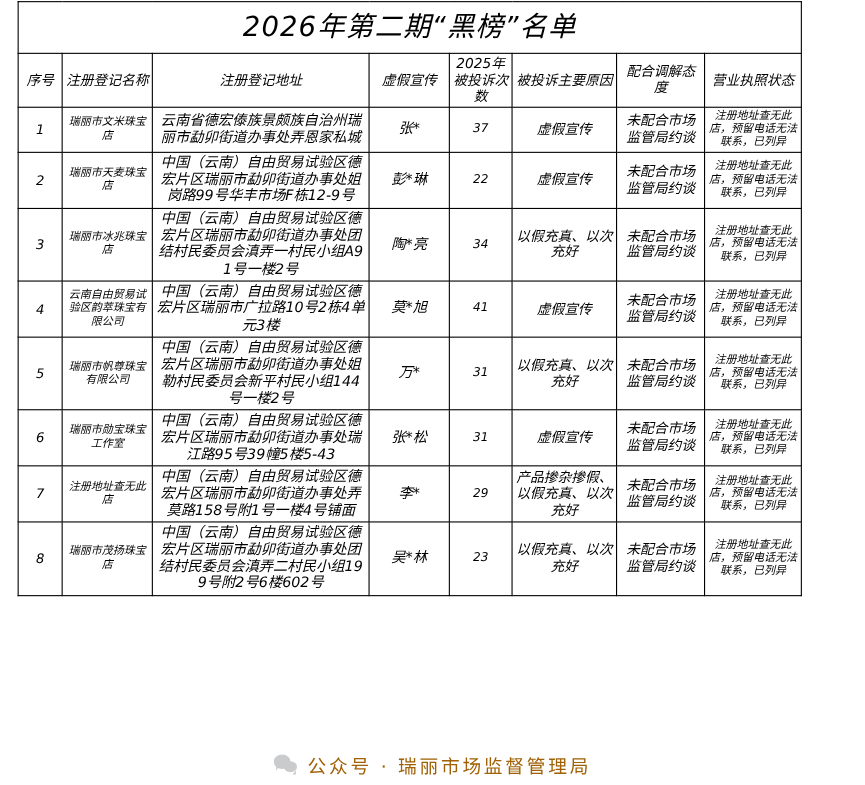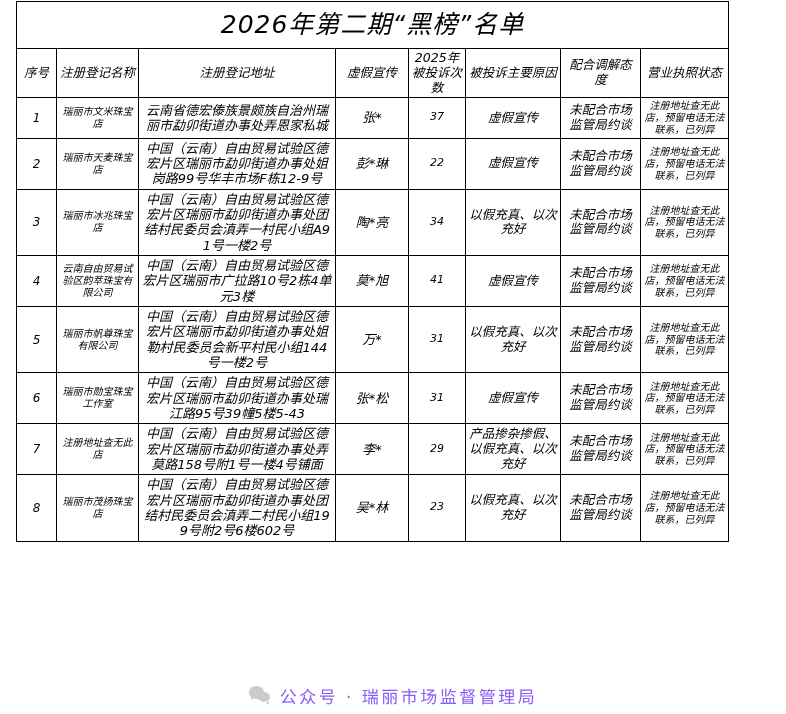--- a/index.html
+++ b/index.html
@@ -132,21 +132,21 @@
     border-width: 5px 3px 0 0;
     border-color: #c9cbcd transparent transparent transparent;
   }
   .wm-icon .t2 {
     left: 17px; top: 14px;
     border-width: 0 0 4px 3px;
     border-color: transparent transparent #c9cbcd transparent;
   }
   .wm-text {
     font-size: 17px;
-    color: #8b5cf6;
+    color: #a16207;
     letter-spacing: 2.5px;
     white-space: nowrap;
     font-family: "DejaVu Sans", "Liberation Sans", sans-serif;
   }
 </style>
 </head>
 <body>
 
 <div class="page">
 

